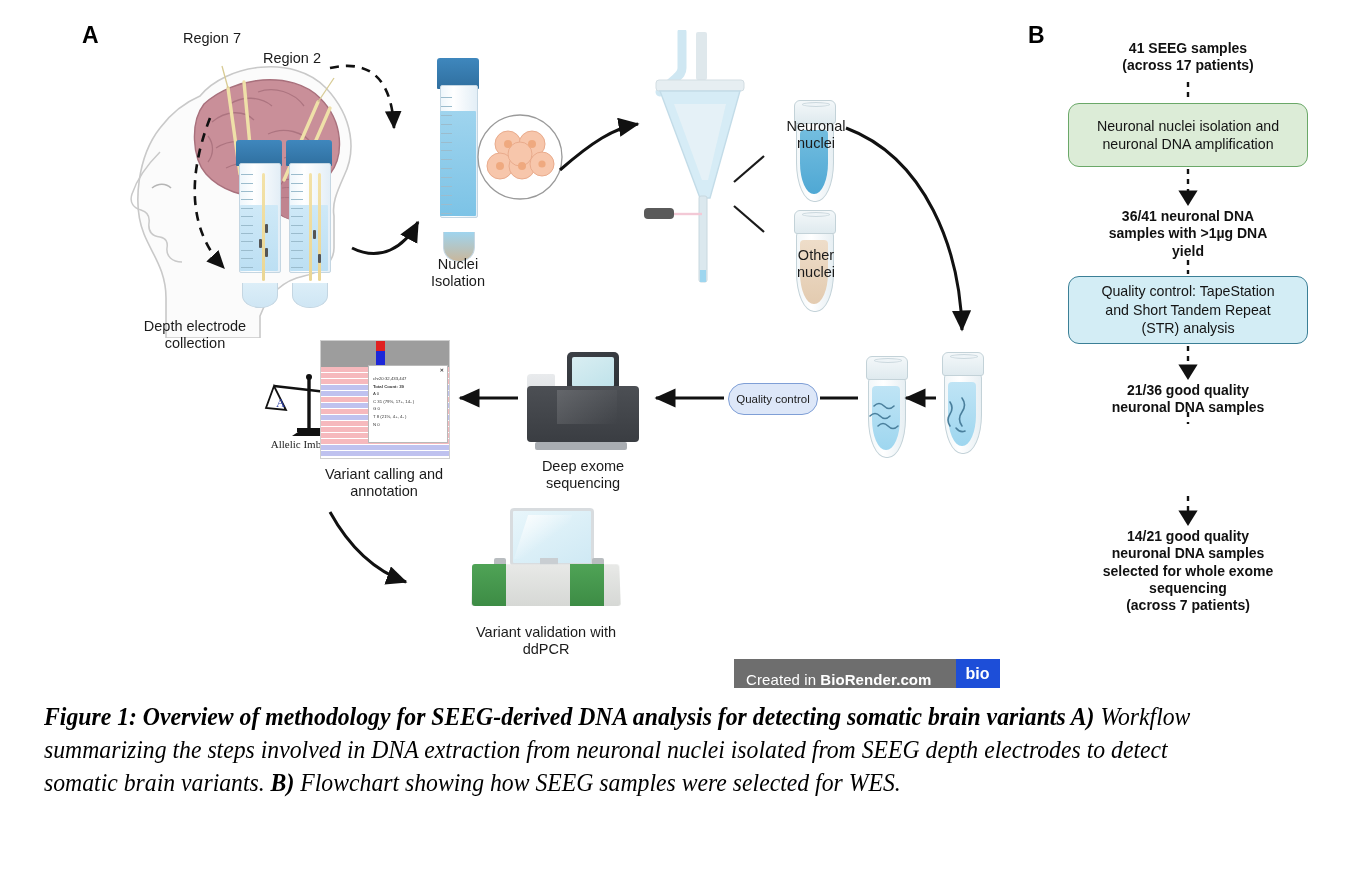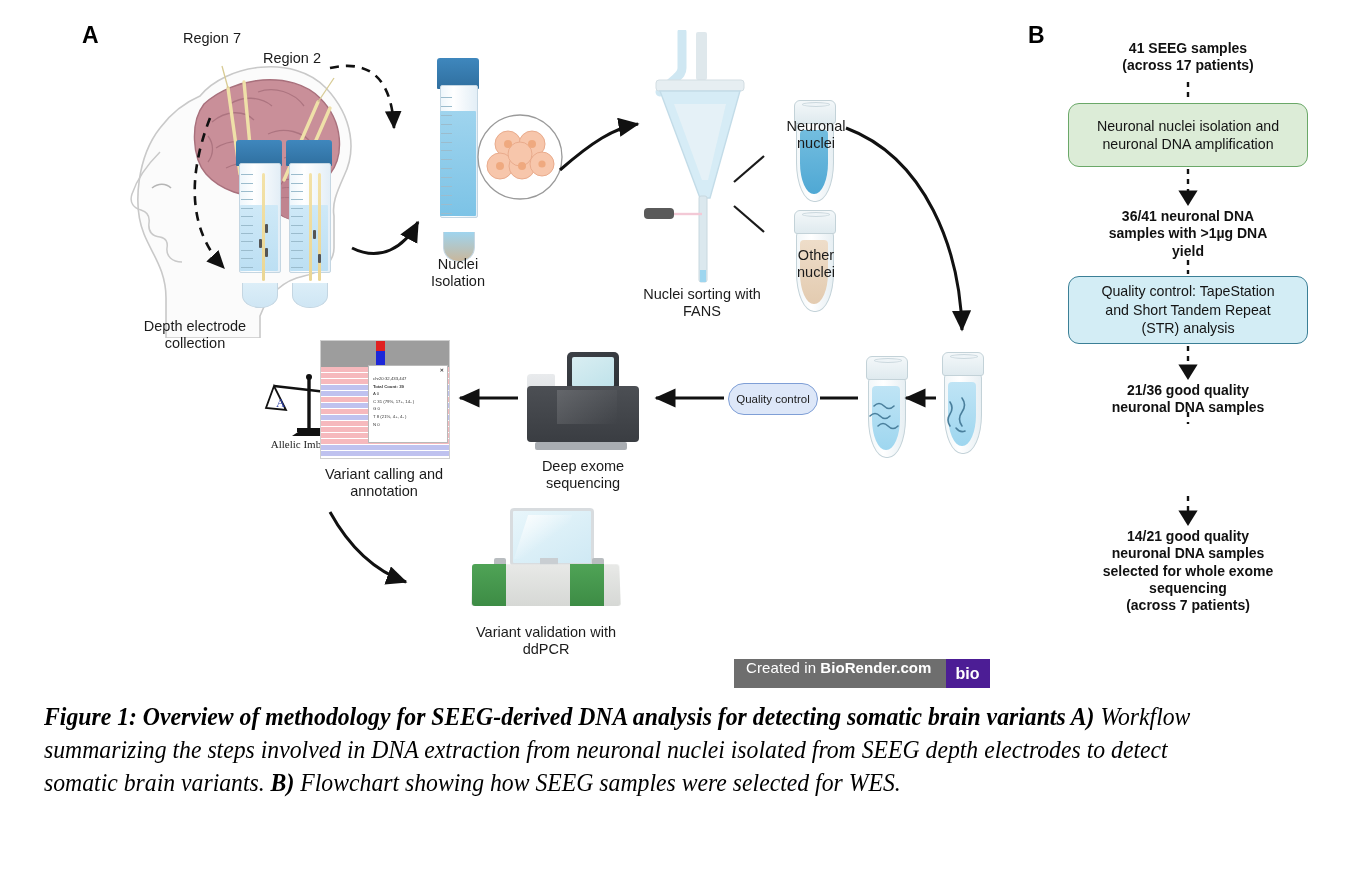--- a/index.html
+++ b/index.html
@@ -119,25 +119,25 @@
   .fc-text{position:absolute;text-align:center;font-weight:bold;font-size:14px;
            line-height:1.24;color:#111;white-space:pre-line;
            font-family:"Liberation Sans", sans-serif;}
   .fc-box{position:absolute;border-radius:11px;display:flex;align-items:center;
           justify-content:center;text-align:center;font-size:14.2px;line-height:1.3;
           color:#141414;white-space:pre-line;padding:4px 20px;box-sizing:border-box;
           font-family:"Liberation Sans", sans-serif;}
 
   
   .br{position:absolute;left:734px;top:659px;height:29px;display:flex;align-items:stretch;}
-  .br .txt{background:#6e6e6e;color:#fff;display:flex;align-items:flex-start;
-           padding:0 14px 0 12px;font-size:15px;letter-spacing:.1px;
+  .br .txt{background:#6e6e6e;color:#fff;display:flex;align-items:flex-end;
+           padding:0 24px 0 12px;font-size:15px;letter-spacing:.1px;
            font-family:"Liberation Sans", sans-serif;}
   .br .txt b{font-weight:bold;margin-left:4px;}
-  .br .logo{background:#4c1d95;color:#fff;display:flex;align-items:center;
+  .br .logo{background:#1d4ed8;color:#fff;display:flex;align-items:center;
             justify-content:center;width:44px;font-size:16px;font-weight:bold;
             font-family:"Liberation Sans", sans-serif;}
 
   
   .caption{position:absolute;left:44px;top:700px;width:1262px;
            font-family:"Liberation Serif", serif;font-style:italic;font-size:25.5px;
            line-height:33px;color:#000;transform:scaleX(.93);transform-origin:left top;}
   .caption b{font-weight:bold;}
 </style>
 </head>
@@ -311,22 +311,20 @@
     <path d="M30 61 L110 61 L80 168 L70 168 Z" fill="#d6ecf6" stroke="#c3dce8" stroke-width="1.4"></path>
     <path d="M44 74 L96 74 L78 150 L72 150 Z" fill="#e7f2f7" opacity=".85"></path>
     <rect x="69" y="166" width="8" height="86" rx="2" fill="#dbe8ee" stroke="#c8d8df" stroke-width="1"></rect>
     <rect x="70" y="240" width="6" height="12" fill="#9ed6ef"></rect>
     <rect x="14" y="178" width="30" height="11" rx="4" fill="#5a5a5a"></rect>
     <line x1="44" y1="184" x2="72" y2="184" stroke="#f3c9d6" stroke-width="2.4"></line>
     <line x1="104" y1="152" x2="134" y2="126" stroke="#1a1a1a" stroke-width="2.2"></line>
     <line x1="104" y1="176" x2="134" y2="202" stroke="#1a1a1a" stroke-width="2.2"></line>
   </svg>
 
-  <div class="blabel" style="left:612px;top:286px;width:180px;">Nuclei sorting with
-FANS</div>
 
   <div class="epp" style="left:790px;top:100px;width:48px;height:100px;">
     <div class="cone"></div>
     <div class="fill blue"></div>
     <div class="lid">
         <div class="lidin"></div>
       </div>
   </div>
   <div class="blabel" style="left:776px;top:118px;width:80px;">Neuronal
 nuclei</div>

